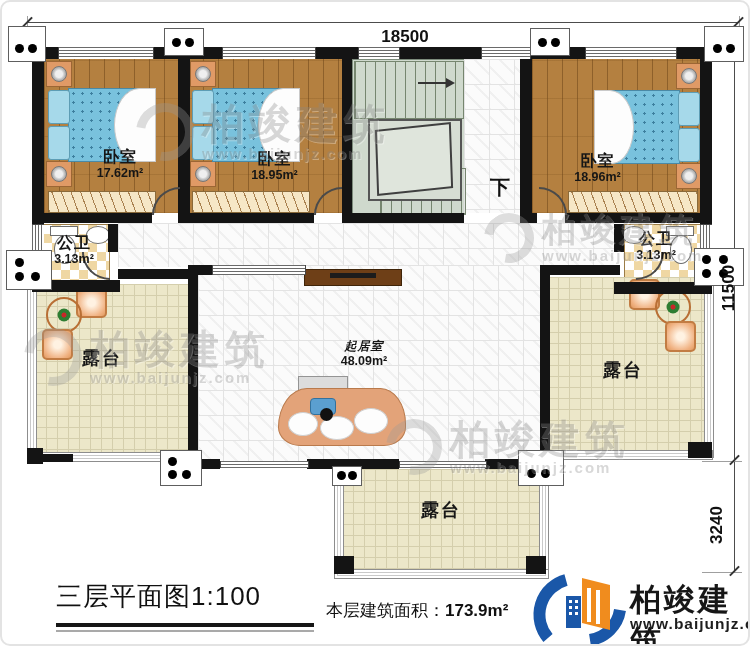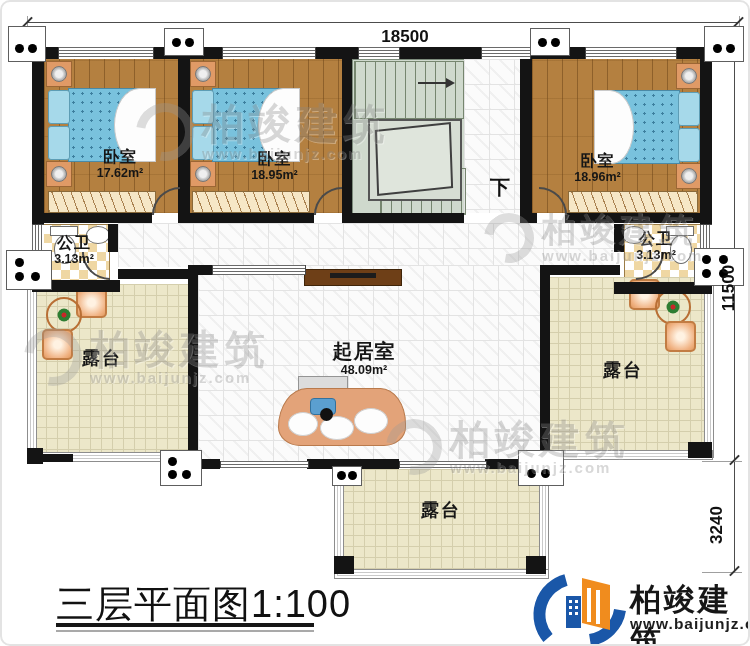--- a/index.html
+++ b/index.html
@@ -54,37 +54,37 @@
   .pbody{position:absolute;z-index:3;background:#5b9fd0;border-radius:4px;border:1px solid #33719d;}
   .door{position:absolute;z-index:6;}
   .door.tl{border-top:2px solid #4a4a4a;border-left:2px solid #4a4a4a;border-radius:100% 0 0 0;}
   .door.tr{border-top:2px solid #4a4a4a;border-right:2px solid #4a4a4a;border-radius:0 100% 0 0;}
   .door.bl{border-bottom:2px solid #4a4a4a;border-left:2px solid #4a4a4a;border-radius:0 0 0 100%;}
   .door.br{border-bottom:2px solid #4a4a4a;border-right:2px solid #4a4a4a;border-radius:0 0 100% 0;}
   
   .rlabel{position:absolute;z-index:7;text-align:center;color:#161616;font-weight:bold;line-height:1.15;}
   .rlabel .nm{display:block;font-size:16px;letter-spacing:1px;}
   .rlabel .ar{display:block;font-size:12.5px;}
-  .rlabel.big .nm{font-size:20px;}
+  .rlabel.big .nm{font-size:12px;font-style:italic;}
   .terr .nm{font-size:18px;letter-spacing:2px;}
   .downlbl{position:absolute;z-index:7;font-size:20px;font-weight:bold;color:#111;}
   
   .wm{position:absolute;z-index:8;display:flex;align-items:center;gap:8px;opacity:.32;pointer-events:none;color:#878787;text-shadow:1px 1px 0 #fff;}
   .wm .ring{display:inline-block;border-radius:50%;border:9px solid #9a9a9a;border-left-color:transparent;transform:rotate(-35deg);}
   .wm .col{display:flex;flex-direction:column;line-height:1.05;}
   .wm .chars{font-weight:900;letter-spacing:5px;}
   .wm .url{font-weight:700;letter-spacing:2px;font-size:15px;}
   
   .dimline{position:absolute;background:#4c4c4c;z-index:2;}
   .extline{position:absolute;background:#9f9f9f;z-index:2;}
   .tick{position:absolute;width:13px;height:2px;background:#333;transform:rotate(-45deg);z-index:3;}
   .dimtext{position:absolute;z-index:7;font-size:17px;font-weight:600;color:#111;text-align:center;}
   .vdim{transform:rotate(-90deg);}
   
-  .title{position:absolute;z-index:7;font-size:38px;color:#111;letter-spacing:1px;font-weight:500;}
+  .title{position:absolute;z-index:7;font-size:26px;color:#111;letter-spacing:1px;font-weight:500;}
   .uline1{position:absolute;z-index:7;background:#161616;}
   .uline2{position:absolute;z-index:7;background:#a9a9a9;}
   .areatxt{position:absolute;z-index:7;font-size:17px;color:#111;}
   .brandname{position:absolute;z-index:7;font-size:31px;font-weight:900;color:#161616;letter-spacing:3px;}
   .brandurl{position:absolute;z-index:7;font-size:15.5px;font-weight:800;color:#1d1d1d;letter-spacing:1px;}
 </style>
 </head>
 <body>
 
 <div id="plan">
@@ -329,20 +329,23 @@
   <div class="tick" style="left:726px;top:457px"></div>
   <div class="tick" style="left:726px;top:568px"></div>
   <div class="extline" style="left:700px;top:459px;width:40px;height:1px"></div>
   <div class="extline" style="left:700px;top:570px;width:40px;height:1px"></div>
   <div class="dimtext vdim" style="left:687px;top:276px;width:80px">11500</div>
   <div class="dimtext vdim" style="left:675px;top:513px;width:80px">3240</div>
 
   <div class="title" style="left:54px;top:577px">三层平面图1:100</div>
   <div class="uline1" style="left:54px;top:621px;width:258px;height:4px"></div>
   <div class="uline2" style="left:54px;top:628px;width:258px;height:2px"></div>
+  <div class="areatxt" style="left:324px;top:597px">
+    <span>本层建筑面积：</span><span style="font-weight:600">173.9m²</span>
+  </div>
 
   <svg class="abs" style="left:528px;top:570px;z-index:7" width="100" height="72" viewBox="0 0 100 72">
     <path d="M18 66 A36 36 0 0 1 36 8" fill="none" stroke="#1a57a8" stroke-width="12"></path>
     <path d="M60 68 A36 36 0 0 0 90 38" fill="none" stroke="#1a57a8" stroke-width="12"></path>
     <polygon points="52,6 80,13 80,58 52,51" fill="#f08c1e"></polygon>
     <rect x="57" y="16" width="4" height="34" fill="#fff"></rect>
     <rect x="66" y="18" width="4" height="34" fill="#fff"></rect>
     <rect x="36" y="24" width="15" height="32" fill="#1a57a8"></rect>
     <rect x="39" y="28" width="3" height="3" fill="#fff"></rect>
       <rect x="45" y="28" width="3" height="3" fill="#fff"></rect>

